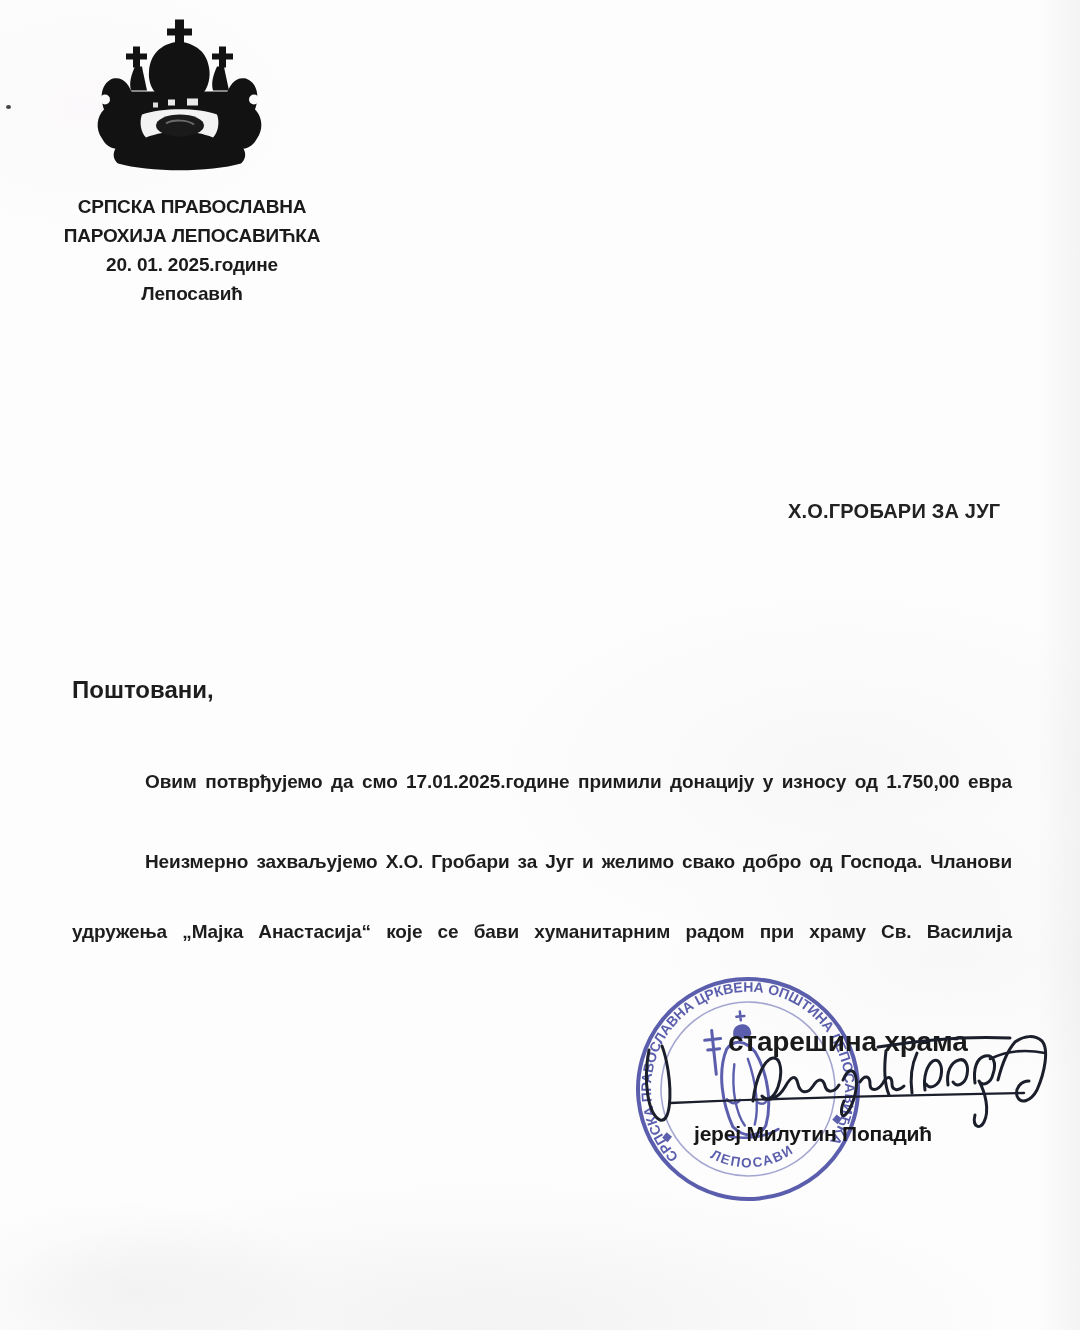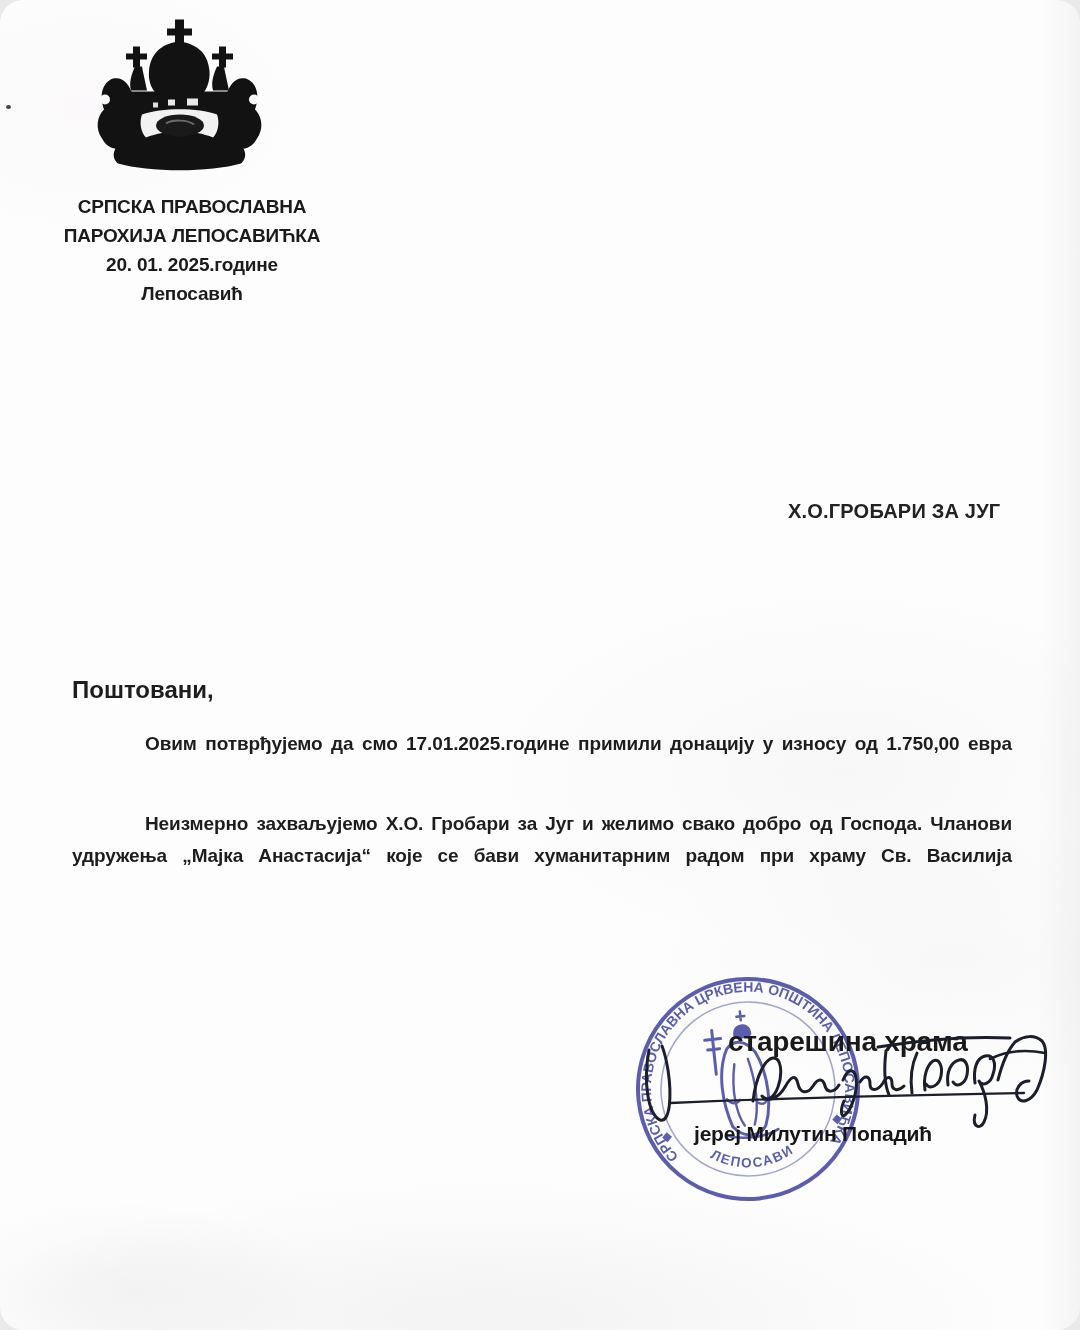--- a/index.html
+++ b/index.html
@@ -8,37 +8,36 @@
     background:
       radial-gradient(ellipse 300px 180px at 8% 8%, rgba(210,175,205,0.05), transparent 70%),
       radial-gradient(ellipse 500px 260px at 78% 58%, rgba(120,120,125,0.045), transparent 70%),
       radial-gradient(ellipse 420px 200px at 88% 72%, rgba(120,120,125,0.04), transparent 70%),
       radial-gradient(ellipse 700px 180px at 45% 99%, rgba(110,110,115,0.07), transparent 75%),
       radial-gradient(ellipse 260px 120px at 12% 97%, rgba(110,110,115,0.06), transparent 75%),
       linear-gradient(to left, rgba(100,100,105,0.06), transparent 4%),
       #fdfdfd;
     font-family:"Liberation Sans", sans-serif;
     color:#1e1e1e;
-    border-radius:23px;
   }
   .abs{position:absolute;}
   .letterhead{
     left:58px;top:192px;width:268px;text-align:center;
     font-weight:700;font-size:19px;line-height:29px;letter-spacing:-0.2px;color:#1b1b1b;
   }
   .recipient{
     left:788px;top:500px;font-weight:700;font-size:20px;letter-spacing:0.2px;color:#222;
   }
   .salutation{
     left:72px;top:676px;font-weight:700;font-size:24px;color:#1d1d1d;
   }
   .bodytext{left:72px;width:940px;font-weight:700;font-size:19px;line-height:32px;color:#1d1d1d;letter-spacing:-0.1px;}
   .para1{top:728px;}
   .para2{top:808px;}
-  .line{white-space:normal;}
+  .line{white-space:normal;margin-top:38px;}
   .line.just{text-align:justify;text-align-last:justify;}
   .line.indent{text-indent:73px;}
   .stamp-title{
     left:728px;top:1026px;font-weight:700;font-size:28px;color:#1a1a1a;letter-spacing:-0.2px;
   }
   .signer-name{
     left:694px;top:1122px;font-weight:700;font-size:21px;color:#161616;letter-spacing:-0.2px;
   }
   .speck{left:6px;top:105px;width:5px;height:4px;background:#222;border-radius:50%;opacity:.85;}
   .crest{left:92px;top:18px;}

